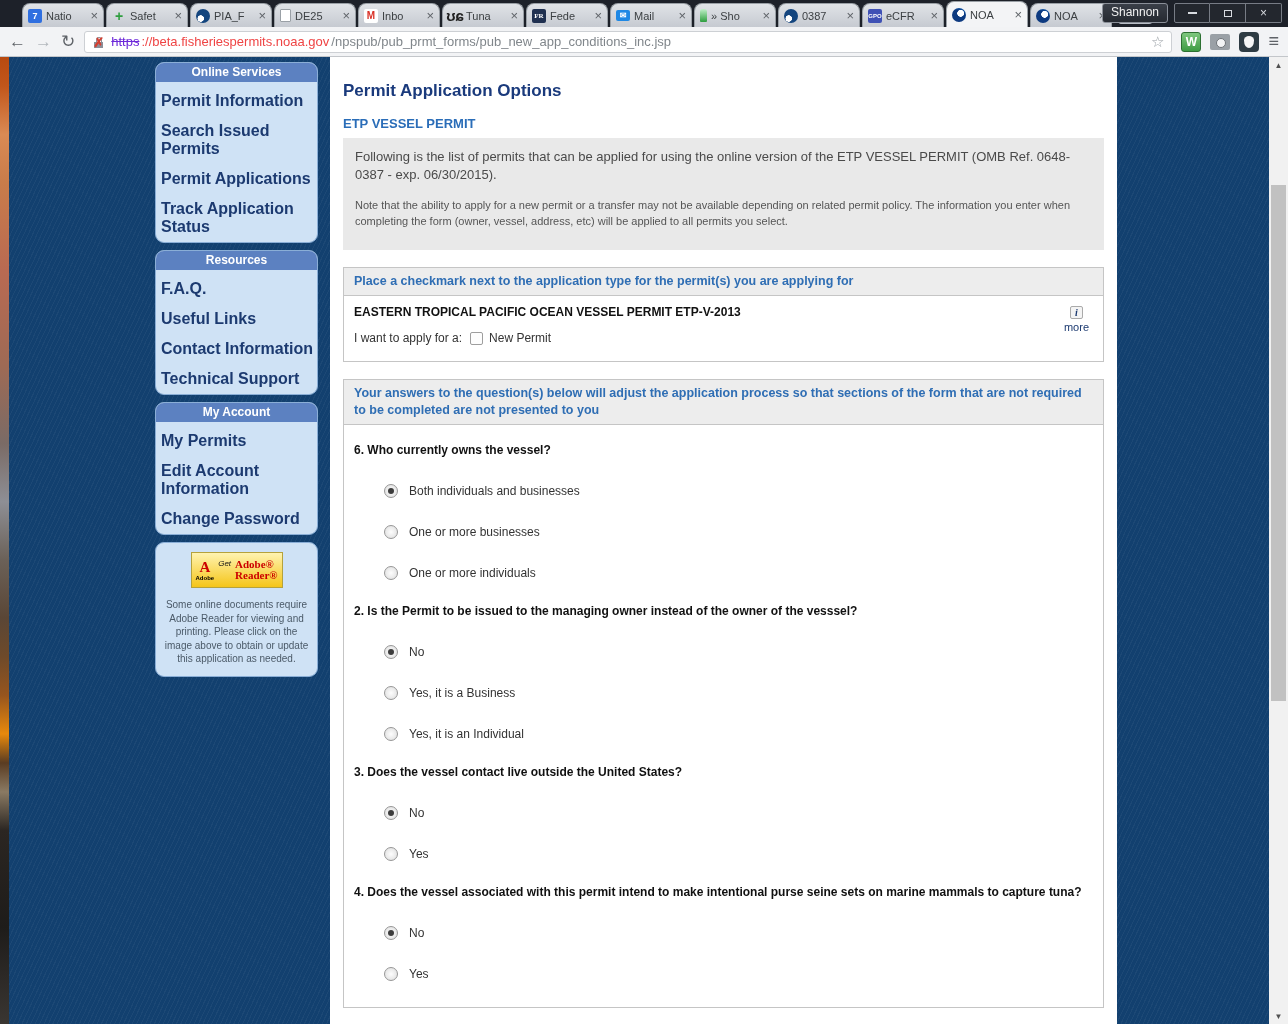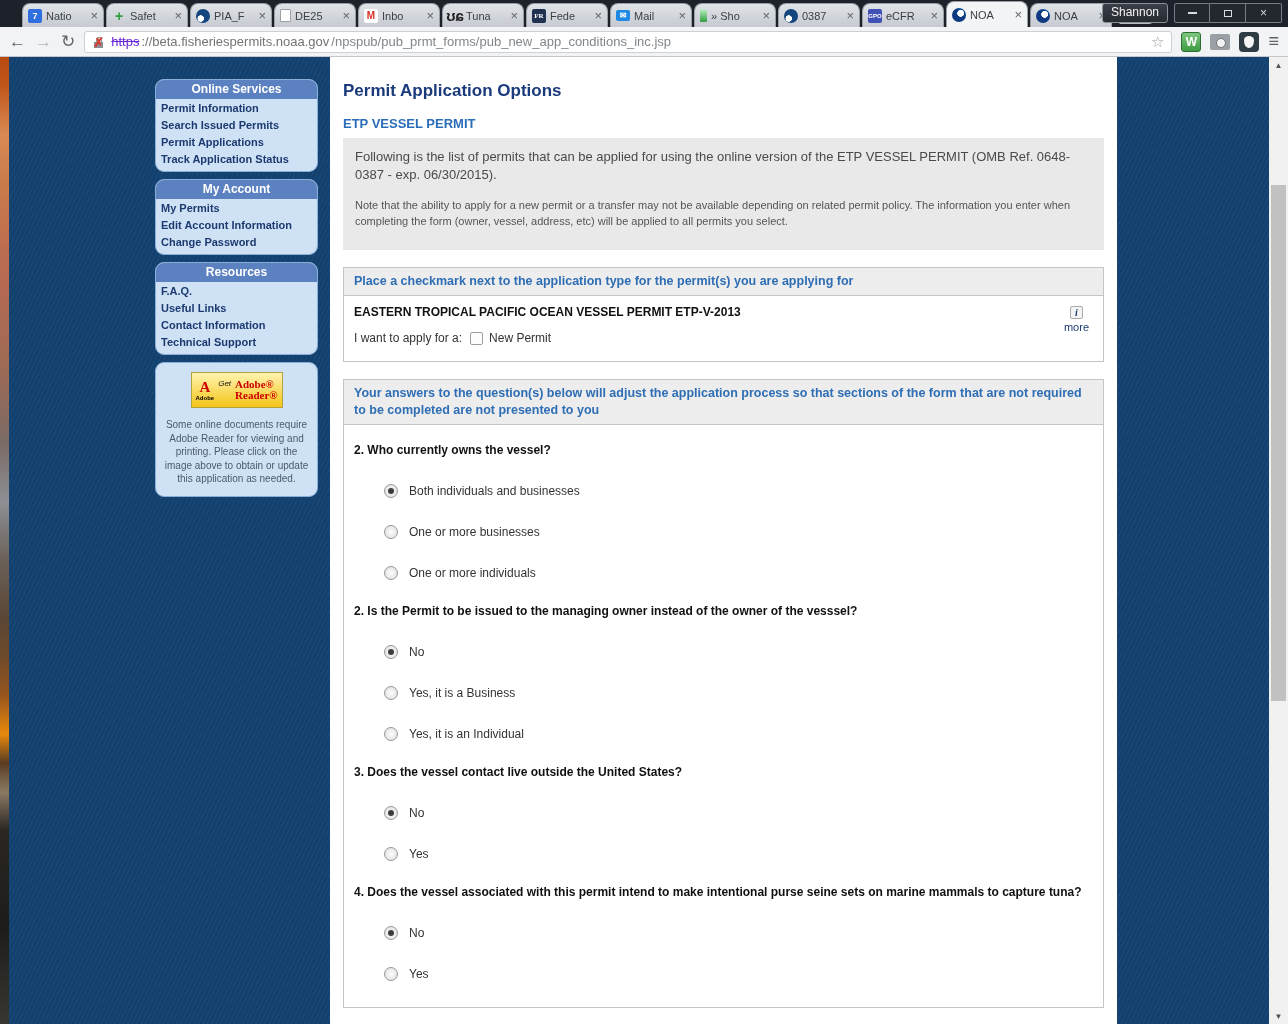--- a/index.html
+++ b/index.html
@@ -44,21 +44,21 @@
   .toolbar { height:30px; background:#f2f3f5; border-bottom:1px solid #c3c6ca; display:flex; align-items:center; padding:0 9px; gap:9px; }
   .nav-glyph { font-size:17px; color:#5f6368; line-height:1; }
   .nav-glyph.disabled { color:#b3b7bc; }
   .urlbar { flex:1 1 auto; height:22px; background:#fff; border:1px solid #cdd0d4; border-radius:3px;
             display:flex; align-items:center; padding:0 7px; font-size:13px; gap:2px; }
   .ssl-badge { position:relative; width:13px; height:14px; margin-right:4px; flex:0 0 auto; }
   .lock-body { position:absolute; left:2px; top:7px; width:9px; height:6px; background:#8a8f98; }
   .lock-shackle { position:absolute; left:3.5px; top:2px; width:6px; height:6px; border:1.5px solid #8a8f98; border-bottom:none; border-radius:3px 3px 0 0; }
   .ssl-x { position:absolute; left:1px; top:0; color:#d23f31; font-size:13px; font-weight:bold; }
   .url-scheme { color:#6d28d9; text-decoration:line-through; }
-  .url-domain { color:#737373; }
+  .url-domain { color:#ef4444; }
   .url-path { color:#80868b; }
   .star-glyph { margin-left:auto; color:#9aa0a6; font-size:15px; }
   .ext-icon { flex:0 0 auto; }
   .ext-w { width:20px; height:20px; border-radius:3px; background:linear-gradient(#7ec77e,#3e9b43); border:1px solid #2c7031;
            color:#fff; font-weight:bold; font-size:12px; display:flex; align-items:center; justify-content:center; }
   .ext-cam { width:20px; height:16px; background:#9aa0a6; border-radius:2px; position:relative; }
   .ext-cam::after { content:""; position:absolute; left:6px; top:4px; width:8px; height:8px; border-radius:50%; background:#f2f3f5; border:1px solid #6f7479; }
   .ext-shield { width:20px; height:20px; border-radius:4px; background:#2e3b43; position:relative; }
   .ext-shield::after { content:""; position:absolute; left:5px; top:4px; width:10px; height:12px; background:#f5f5f5;
                        border-radius:5px 5px 50% 50%/4px 4px 60% 60%; }
@@ -67,24 +67,24 @@
   
   .page { position:relative; width:1288px; height:967px;
           background:#12406f;
           background-image:repeating-linear-gradient(115deg, rgba(255,255,255,.045) 0 1px, transparent 1px 4px); }
   .wallpaper { position:absolute; left:0; top:0; width:9px; height:100%;
     background:linear-gradient(#b84a10 0%,#c1561b 3%,#d98a54 8%,#c97c4a 13%,#b96a52 22%,#9e6a55 32%,#7a6b66 40%,
       #8e8f95 46%,#6b6158 52%,#5a4636 58%,#6e4a2a 62%,#96551e 66%,#e8890c 70%,#5a3c22 73%,#8a7a63 76%,
       #2b2622 80%,#1e1c1a 90%,#3a3632 100%); }
 
   
-  .sidebar { position:absolute; left:155px; top:22px; width:163px; }
+  .sidebar { position:absolute; left:155px; top:5px; width:163px; }
   .sbox { background:#cfe2f5; border:1px solid #8aaed6; border-radius:9px; margin-bottom:7px; overflow:hidden; padding-bottom:4px; }
   .shead { background:#5c81c1; color:#fff; font-weight:bold; font-size:12px; text-align:center; padding:2px 0 3px; }
-  .slink { color:#1c3a70; font-weight:bold; font-size:11px; padding:3px 0 2px 5px; }
+  .slink { color:#1c3a70; font-weight:bold; font-size:16px; padding:10px 0 2px 5px; }
   .adobe-box { background:#cfe2f5; border:1px solid #8aaed6; border-radius:9px; padding:9px 6px 10px; text-align:center; }
   .adobe-badge { width:92px; height:36px; margin:0 auto 10px; background:linear-gradient(#fff3b0,#f5c518);
                  border:1px solid #b5a23c; display:flex; align-items:center; justify-content:center; gap:4px; padding:2px; }
   .adobe-mark { display:flex; flex-direction:column; align-items:center; line-height:1; }
   .adobe-a { color:#c00; font-size:15px; font-weight:bold; font-family:"Liberation Serif",serif; }
   .adobe-word { color:#000; font-size:6px; font-weight:bold; }
   .adobe-get { font-style:italic; font-size:8px; color:#111; align-self:flex-start; margin-top:4px; }
   .adobe-brand { color:#c00; font-family:"Liberation Serif",serif; font-weight:bold; font-size:11px; line-height:1; text-align:left; }
   .adobe-note { font-size:10px; color:#4b5a68; line-height:1.35; }
 
@@ -234,31 +234,31 @@
   <div class="sidebar">
 
   <div class="sbox">
         <div class="shead">Online Services</div>
         <div class="slink">Permit Information</div>
         <div class="slink">Search Issued Permits</div>
         <div class="slink">Permit Applications</div>
         <div class="slink">Track Application Status</div>
       </div>
       <div class="sbox">
-        <div class="shead">My Account</div>
-        <div class="slink">My Permits</div>
-        <div class="slink">Edit Account Information</div>
-        <div class="slink">Change Password</div>
-      </div>
-      <div class="sbox">
         <div class="shead">Resources</div>
         <div class="slink">F.A.Q.</div>
         <div class="slink">Useful Links</div>
         <div class="slink">Contact Information</div>
         <div class="slink">Technical Support</div>
+      </div>
+      <div class="sbox">
+        <div class="shead">My Account</div>
+        <div class="slink">My Permits</div>
+        <div class="slink">Edit Account Information</div>
+        <div class="slink">Change Password</div>
       </div>
       <div class="adobe-box">
         <div class="adobe-badge">
           <span class="adobe-mark">
             <span class="adobe-a">A</span>
             <span class="adobe-word">Adobe</span>
           </span>
           <span class="adobe-get">Get</span>
           <span class="adobe-brand">
             <div>Adobe®</div>
@@ -290,21 +290,21 @@
           <span class="info-i">i</span>
           <div class="more-label">more</div>
         </div>
       </div>
     </div>
 
     <div class="blk">
       <div class="blk-head">Your answers to the question(s) below will adjust the application process so that sections of the form that are not required to be completed are not presented to you</div>
       <div class="questions-body">
           <div class="q">
-            <div class="q-title">2. Who currently owns the vessel?</div>
+            <div class="q-title">6. Who currently owns the vessel?</div>
             <div class="opts">
               <div class="opt">
                 <span class="radio sel"></span>
                 <span>Both individuals and businesses</span>
               </div>
               <div class="opt">
                 <span class="radio"></span>
                 <span>One or more businesses</span>
               </div>
               <div class="opt">

